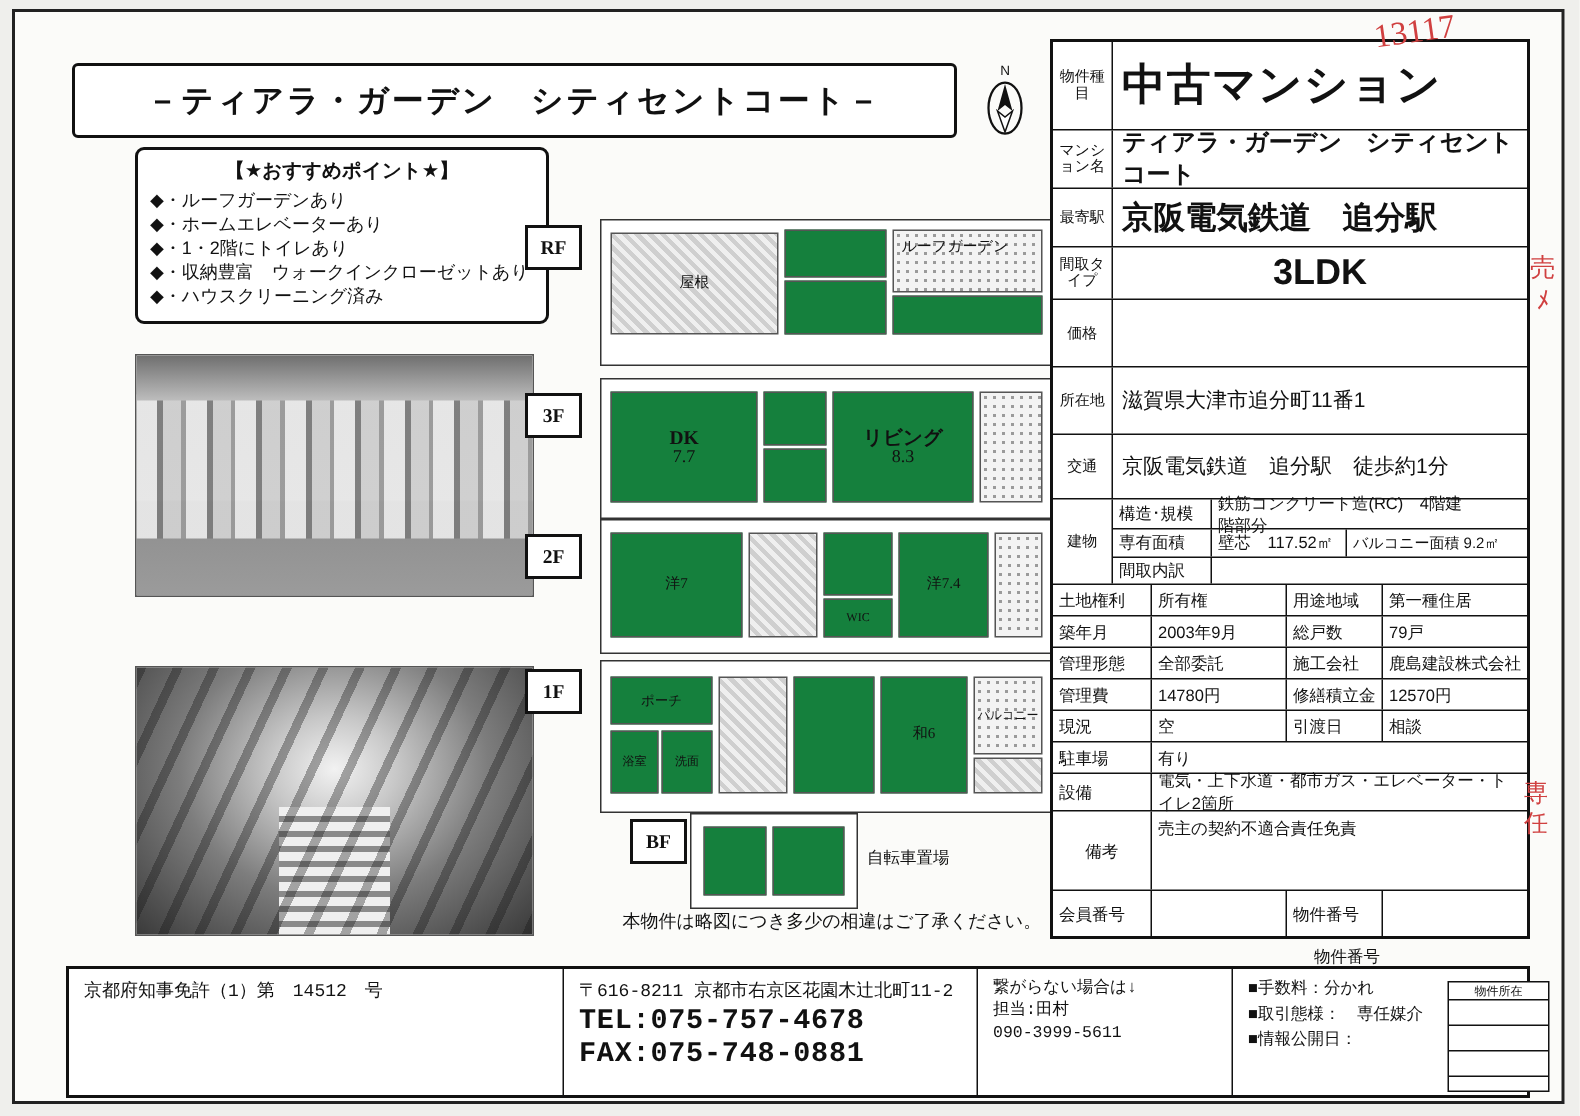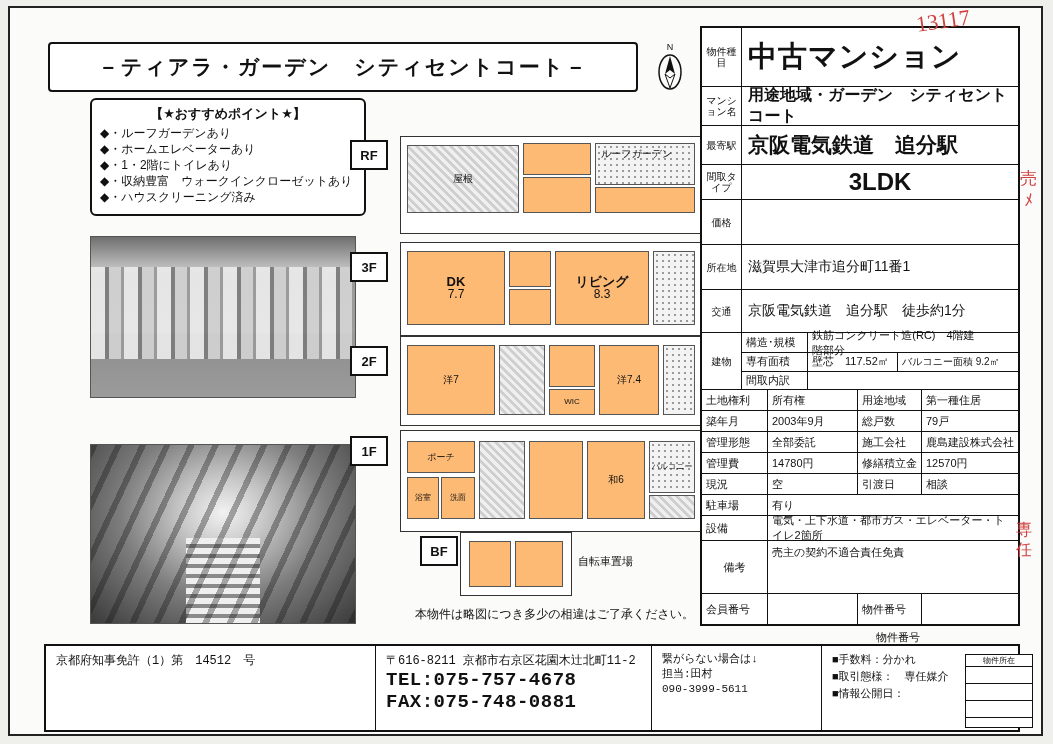--- a/index.html
+++ b/index.html
@@ -74,30 +74,30 @@
     content:"";position:absolute;inset:0;
     background:repeating-linear-gradient(115deg,rgba(20,20,20,.35) 0 6px,rgba(255,255,255,0) 6px 22px);
   }
 
   
   .compass{position:absolute;left:640px;top:34px;width:40px;height:54px;text-align:center;}
   .compass .n{font-size:9px;}
   .compass svg{display:block;margin:0 auto;}
 
   
-  .plans{position:absolute;left:330px;top:116px;width:350px;height:500px;}
+  .plans{position:absolute;left:330px;top:126px;width:350px;height:500px;font-family:Liberation Serif, serif;}
   .fl-badge{
     position:absolute;width:34px;height:26px;border:2px solid #111;background:#fff;
     display:flex;align-items:center;justify-content:center;font-size:13px;font-weight:bold;
   }
   .plan{
     position:absolute;border:1px solid #333;background:#fff;
   }
   .room{
-    position:absolute;border:1px solid #555;background:#fdba74;
+    position:absolute;border:1px solid #555;background:#15803d;
     font-size:10px;display:flex;align-items:center;justify-content:center;
     text-align:center;line-height:12px;
   }
   .hatch{
     background:repeating-linear-gradient(45deg,#efefef 0 3px,#cfcfcf 3px 6px);
   }
   .dots{
     background:radial-gradient(#9a9a9a 1px,transparent 1px) 0 0/6px 6px,#f3f3f3;
   }
   .lbl{position:absolute;font-size:10px;white-space:nowrap;}
@@ -263,21 +263,21 @@
     <div class="row" style="height:58px;">
       <div class="hdc">物件種目</div>
       <div class="vcell">
           <span class="big">中古マンション</span>
         </div>
     </div>
 
     <div class="row" style="height:38px;">
       <div class="hdc">マンション名</div>
       <div class="vcell">
-          <span class="mid">用途地域・ガーデン　シティセントコート</span>
+          <span class="mid">ティアラ・ガーデン　シティセントコート</span>
         </div>
     </div>
 
     <div class="row" style="height:38px;">
       <div class="hdc">最寄駅</div>
       <div class="vcell">
           <span class="mid2">京阪電気鉄道　追分駅</span>
         </div>
     </div>
 

